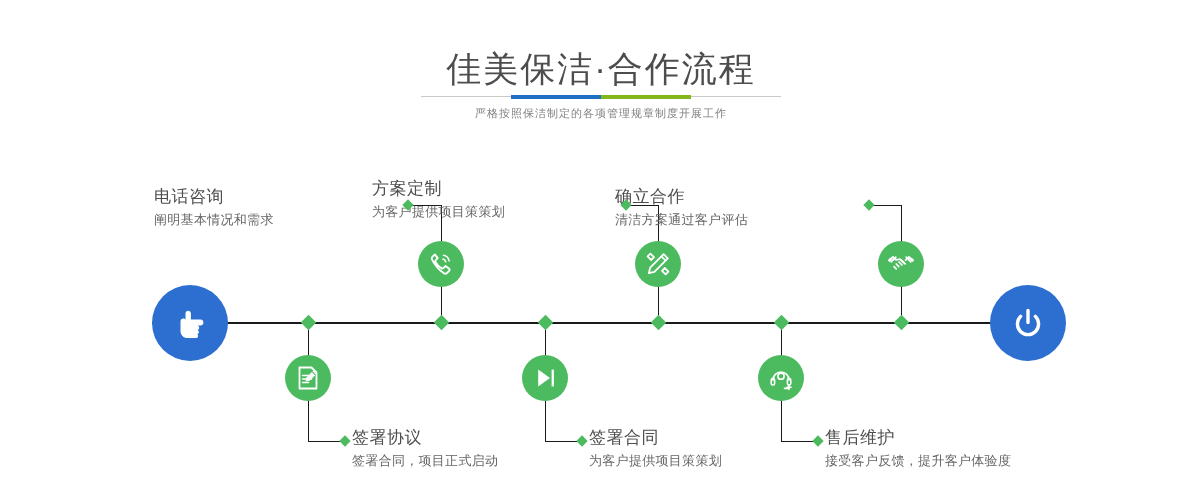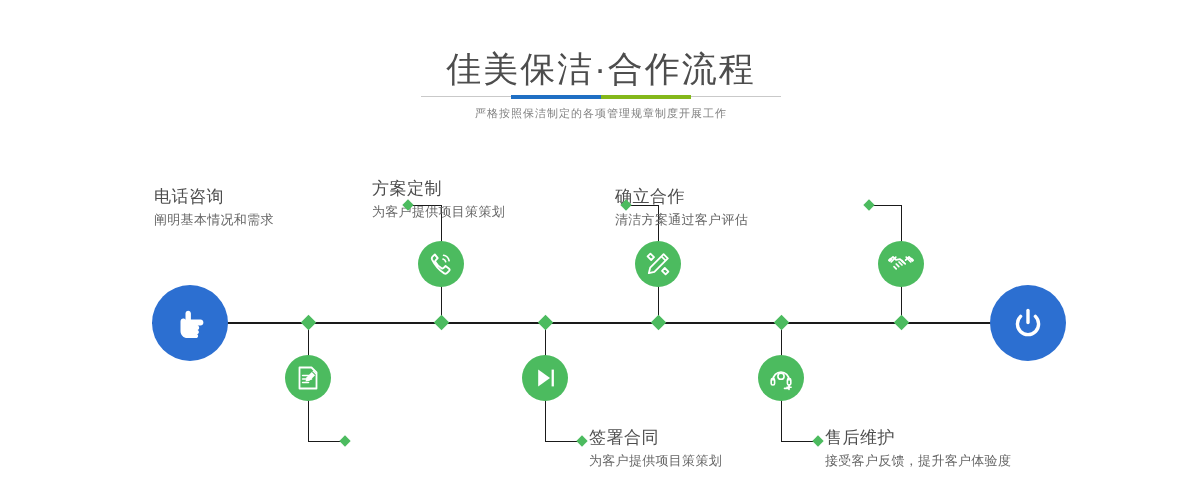--- a/index.html
+++ b/index.html
@@ -234,20 +234,24 @@
       <svg width="28" height="28" viewBox="0 0 28 28">
         <path fill="none" stroke="#ffffff" stroke-width="1.8" stroke-linejoin="round" d="M5.5 3.5h12.0l5.0 5.0v16.0h-17.0z"></path>
         <line x1="8.6" y1="11.5" x2="15.5" y2="11.5" stroke="#ffffff" stroke-width="1.6" stroke-linecap="round"></line>
         <line x1="8.6" y1="15.0" x2="17.5" y2="15.0" stroke="#ffffff" stroke-width="1.6" stroke-linecap="round"></line>
         <line x1="8.6" y1="18.5" x2="14.5" y2="18.5" stroke="#ffffff" stroke-width="1.6" stroke-linecap="round"></line>
         <path fill="#ffffff" d="M19.3 6.4 22.6 9.7 15.6 16.7l-4.1 0.9 0.9-4.1z"></path>
         <path fill="none" stroke="#4cbb5f" stroke-width="1.1" d="M18.1 7.6 21.4 10.9"></path>
       </svg>
     </span>
   </div>
+  <div class="label left-align" style="left:352px; top:426px; width:260px;">
+    <div class="lab-title">签署协议</div>
+    <div class="lab-desc">签署合同，项目正式启动</div>
+  </div>
 
   <div class="diamond" style="left:653px; top:317px;"></div>
   <div class="vline" style="left:658px; top:205px; height:118px;"></div>
   <div class="hline" style="left:626px; top:205px; width:33px;"></div>
   <div class="tip" style="left:622px; top:201px;"></div>
   <div class="node" style="left:635px; top:241px;">
     <span>
       <svg width="30" height="30" viewBox="0 0 30 30">
         <path fill="none" stroke="#ffffff" stroke-width="1.8" stroke-linejoin="round" d="M20.6 5.2 24.8 9.4 11.4 22.8l-5.6 1.4 1.4-5.6z"></path>
         <line x1="18.4" y1="7.4" x2="22.6" y2="11.6" stroke="#ffffff" stroke-width="1.6"></line>

